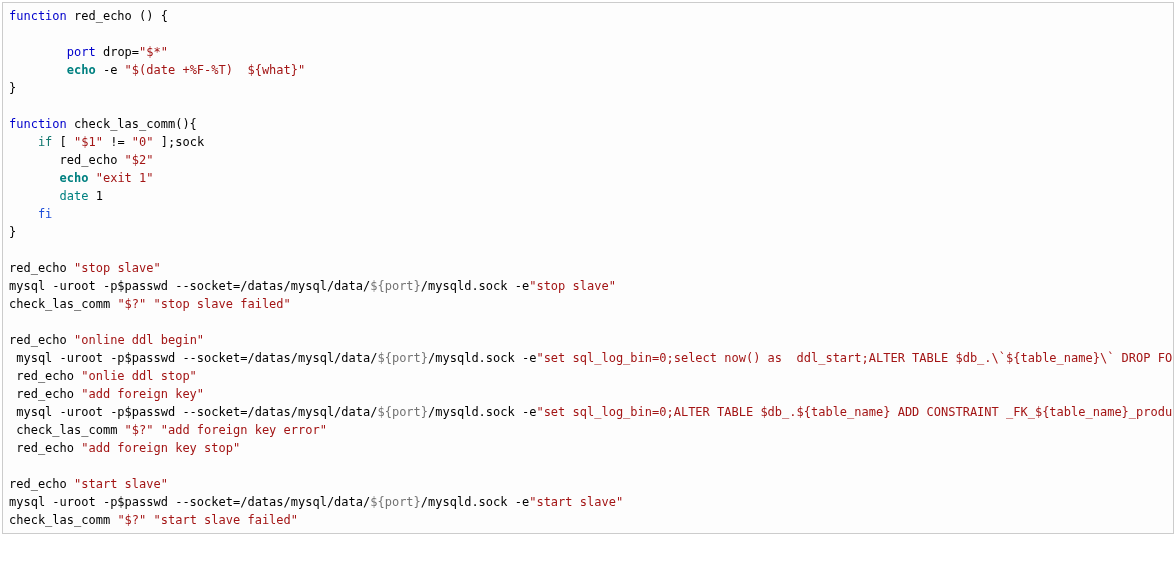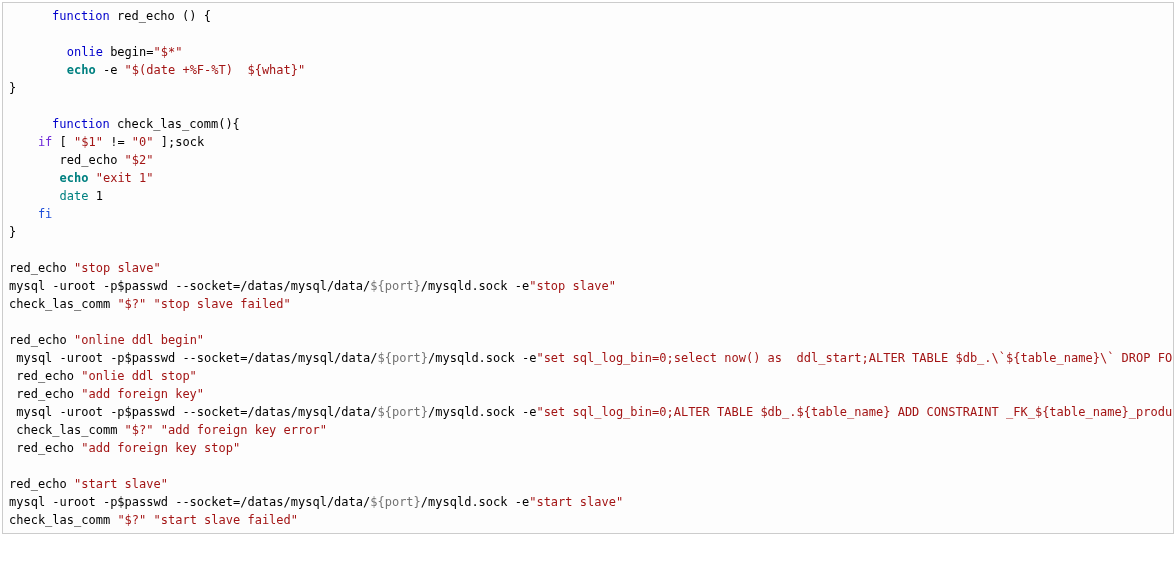--- a/index.html
+++ b/index.html
@@ -12,35 +12,35 @@
     }
     .code-block {
       border: 1px solid #ccc;
       background: #fdfdfd;
       padding: 4px 6px;
       margin: 2px;
       white-space: pre;
       overflow-x: auto;
       color: #000;
     }
-    .kw-func { color: #0000cc; margin-left: 43px; }
+    .kw-func { color: #0000cc; }
     .kw-local { color: #0000cc; }
     .kw-echo { color: #008080; font-weight: bold; }
-    .kw-if { color: #6d28d9; text-align: right; }
+    .kw-if { color: #0f766e; text-align: right; }
     .kw-fi { color: #1d4ed8; }
     .kw-exit { color: #008080; }
     .str { color: #a31515; }
     .var { color: #737373; }
   </style>
 </head>
 <body>
 
 <pre class="code-block"><span class="kw-func">function</span><span> red_echo () {</span>
 <span></span>
-<span class="kw-local">        onlie</span><span> begin=</span><span class="str">"$*"</span>
+<span class="kw-local">        port</span><span> drop=</span><span class="str">"$*"</span>
 <span class="kw-echo">        echo</span><span> -e </span><span class="str">"$(date +%F-%T)  ${what}"</span>
 <span>}</span>
 <span></span>
 <span class="kw-func">function</span><span> check_las_comm(){</span>
 <span class="kw-if">    if</span><span> [ </span><span class="str">"$1"</span><span> != </span><span class="str">"0"</span><span> ];sock</span>
 <span>       red_echo </span><span class="str">"$2"</span>
 <span class="kw-echo">       echo</span><span> </span><span class="str">"exit 1"</span>
 <span class="kw-exit">       date</span><span> 1</span>
 <span class="kw-fi">    fi</span>
 <span>}</span>

